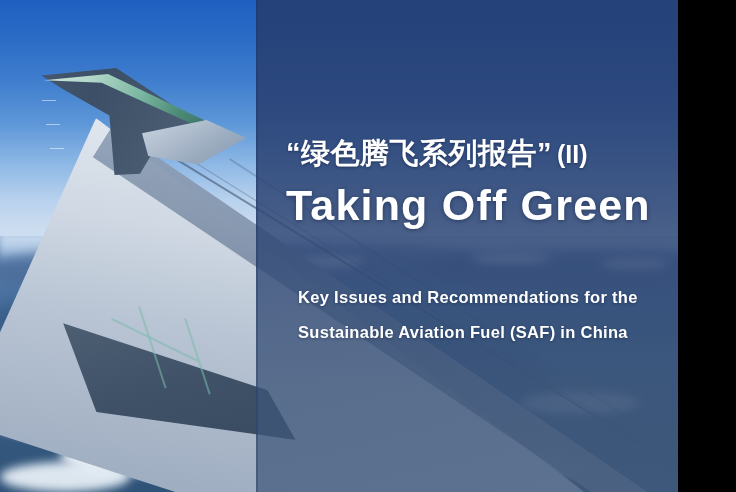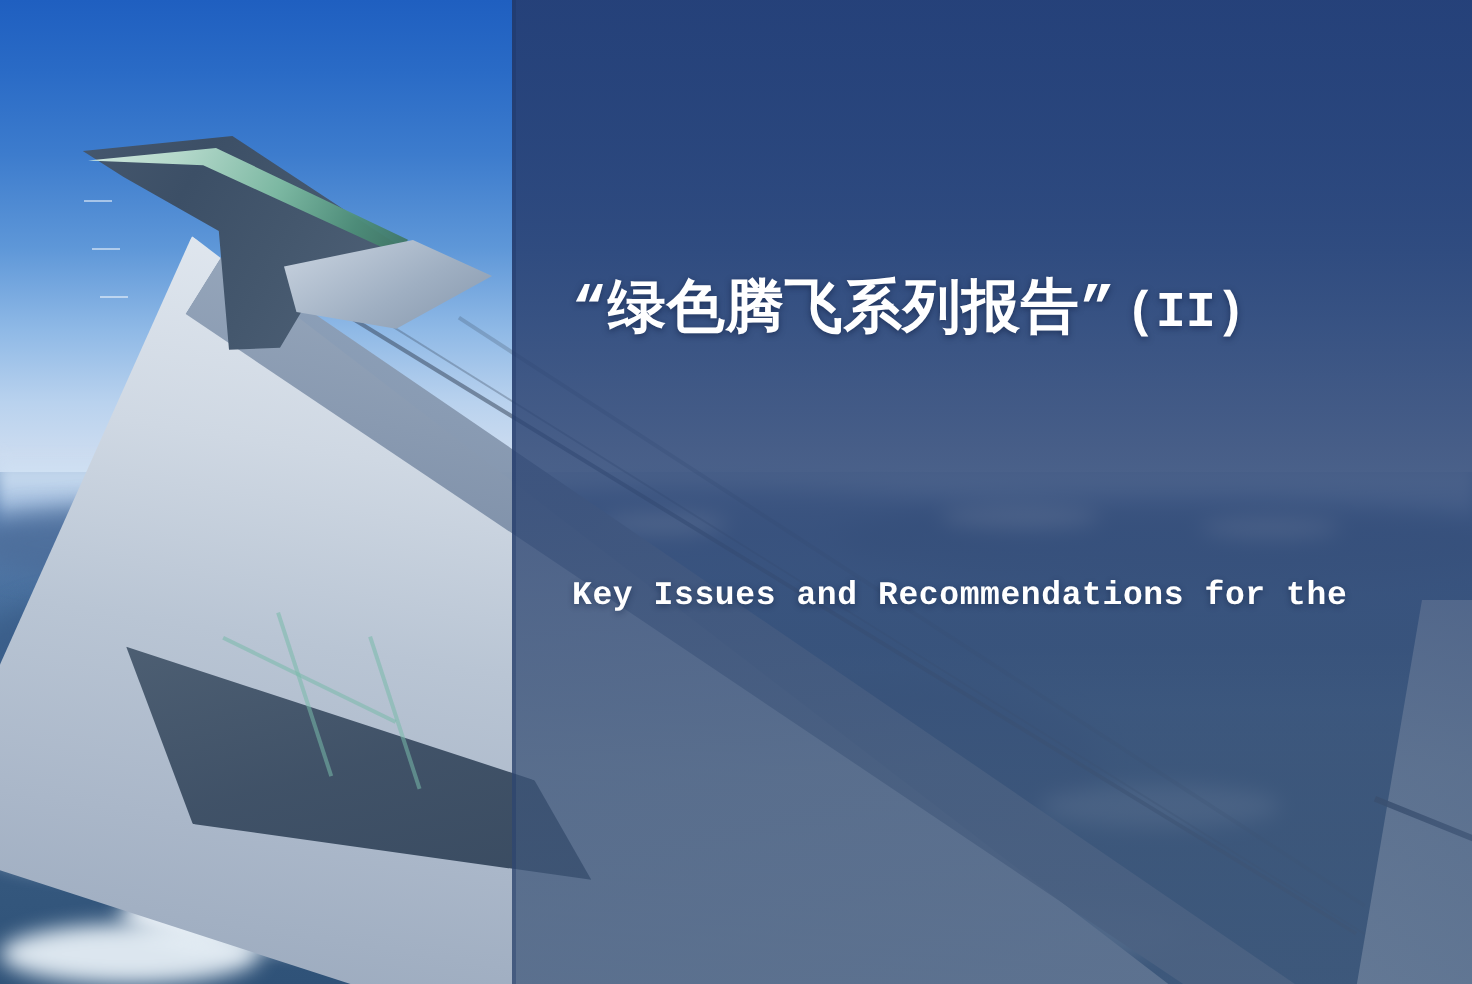--- a/index.html
+++ b/index.html
@@ -2,24 +2,24 @@
 <html><head>
 <meta charset="utf-8">
 <style>
   html, body {
     margin: 0;
     padding: 0;
     background: #000;
   }
   #cover {
     position: relative;
-    width: 736px;
+    width: 678px;
     height: 492px;
     overflow: hidden;
-    font-family: Liberation Mono, monospace;
+    font-family: Liberation Sans, sans-serif;
   }
 
   
   .photo {
     position: absolute;
     inset: 0;
     overflow: hidden;
   }
   
   .sky {
@@ -258,21 +258,21 @@
     left: 0;
     font-size: 43px;
     font-weight: bold;
     letter-spacing: 1.2px;
     white-space: nowrap;
     text-shadow: 0 1px 4px rgba(12,26,58,0.5);
   }
   .subtitle {
     position: absolute;
     top: 280px;
-    left: 0;
+    left: 12px;
     width: 420px;
   }
   .subtitle-line {
     font-size: 16.5px;
     font-weight: bold;
     letter-spacing: 0.3px;
     line-height: 35px;
     white-space: nowrap;
     text-shadow: 0 1px 3px rgba(12,26,58,0.45);
   }
@@ -346,20 +346,22 @@
 
   <div class="overlay"></div>
   <div class="overlay-seam"></div>
 
   <div class="text-block">
 
     <div class="title-cn">
       <span>“绿色腾飞系列报告”</span><span class="vol">(II)</span>
     </div>
 
+    <div class="title-en">Taking  Off  Green</div>
 
     <div class="subtitle">
       <div class="subtitle-line">Key Issues and Recommendations for the</div>
+      <div class="subtitle-line">Sustainable Aviation Fuel (SAF) in China</div>
     </div>
 
   </div>
 
 </div>
 
 </body></html>

